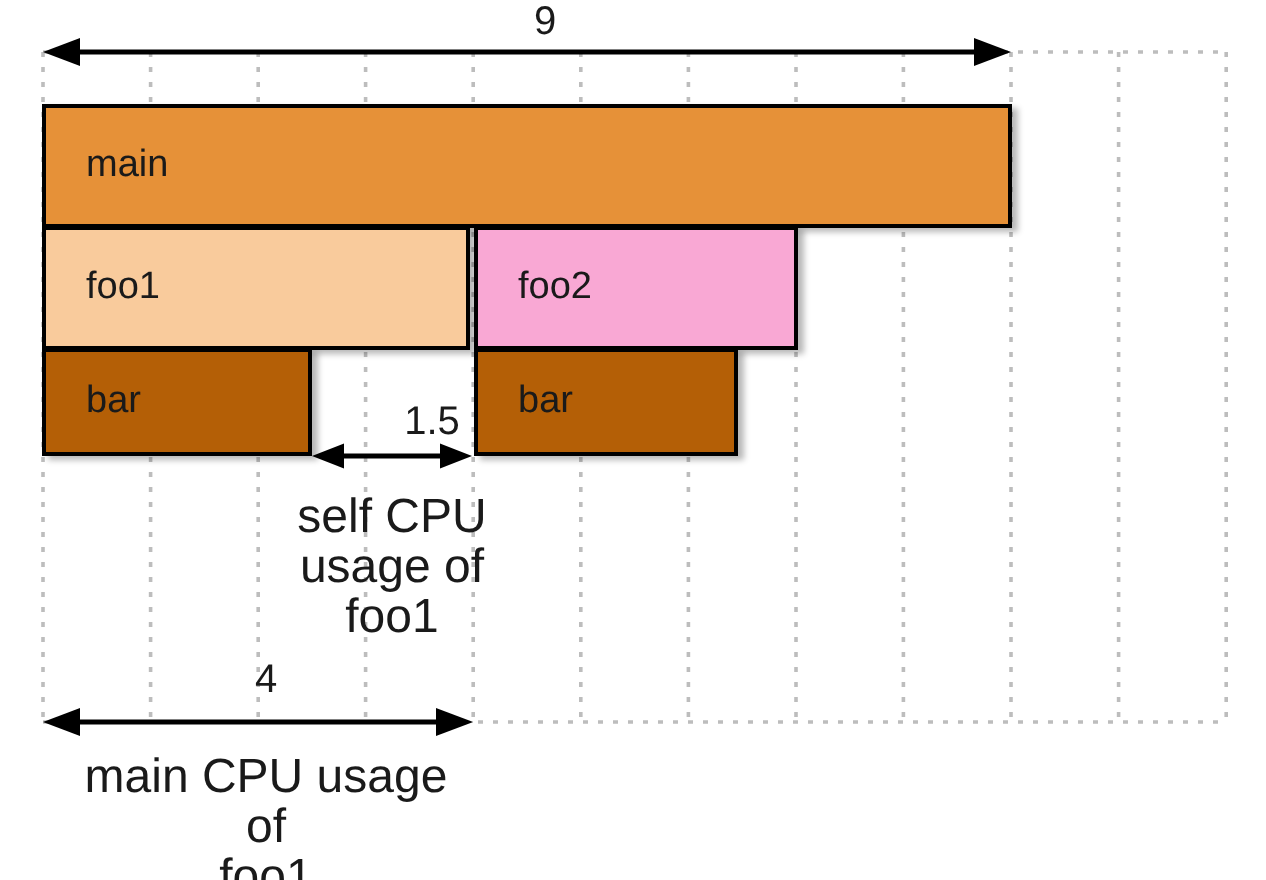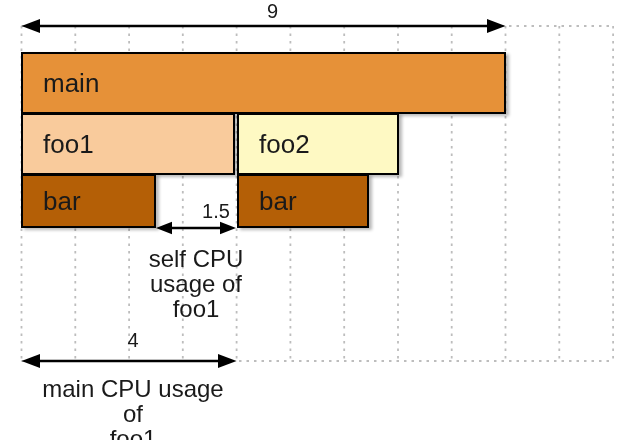--- a/index.html
+++ b/index.html
@@ -4,21 +4,21 @@
 <style>
   html,body { margin:0; padding:0; background:#ffffff; }
   #canvas {
     position:relative; width:633px; height:440px; background:#ffffff;
     font-family:"Liberation Sans", sans-serif; color:#1a1a1a; overflow:hidden;
   }
   #grid-arrows { position:absolute; left:0; top:0; }
   .frame {
     position:absolute; box-sizing:border-box; border:2px solid #000;
     display:flex; align-items:center; padding-left:20px;
-    font-size:26px; box-shadow:3px 2px 3px rgba(0,0,0,0.28);
+    font-size:19px; box-shadow:3px 2px 3px rgba(0,0,0,0.28);
   }
   #frame-main { left:21px; top:52px;  width:485px; height:62px; }
   #frame-foo1 { left:21px; top:113px; width:214px; height:62px; }
   #frame-foo2 { left:237px; top:113px; width:162px; height:62px; }
   #frame-bar1 { left:21px; top:174px; width:135px; height:54px; }
   #frame-bar2 { left:237px; top:174px; width:132px; height:54px; }
 
   .measure-label { position:absolute; text-align:center; font-size:20px; line-height:20px; }
   #label-total-width { left:30px;  top:1px;   width:485px; }
   #label-self        { left:156px; top:201px; width:80px;margin-left:20px; }
@@ -73,21 +73,21 @@
       <polygon points="236.6,361 218,354 218,368" stroke="none"></polygon>
     </g>
   </svg>
 
   <div class="frame" id="frame-main" style="background-color: rgb(230, 145, 56);">
     <span>main</span>
   </div>
   <div class="frame" id="frame-foo1" style="background-color: rgb(249, 203, 156);">
     <span>foo1</span>
   </div>
-  <div class="frame" id="frame-foo2" style="background-color: #fef9c3;">
+  <div class="frame" id="frame-foo2" style="background-color: #f9a8d4;">
     <span>foo2</span>
   </div>
   <div class="frame" id="frame-bar1" style="background-color: rgb(180, 95, 6);">
     <span>bar</span>
   </div>
   <div class="frame" id="frame-bar2" style="background-color: rgb(180, 95, 6);">
     <span>bar</span>
   </div>
 
   <div class="measure-label" id="label-total-width">9</div>

